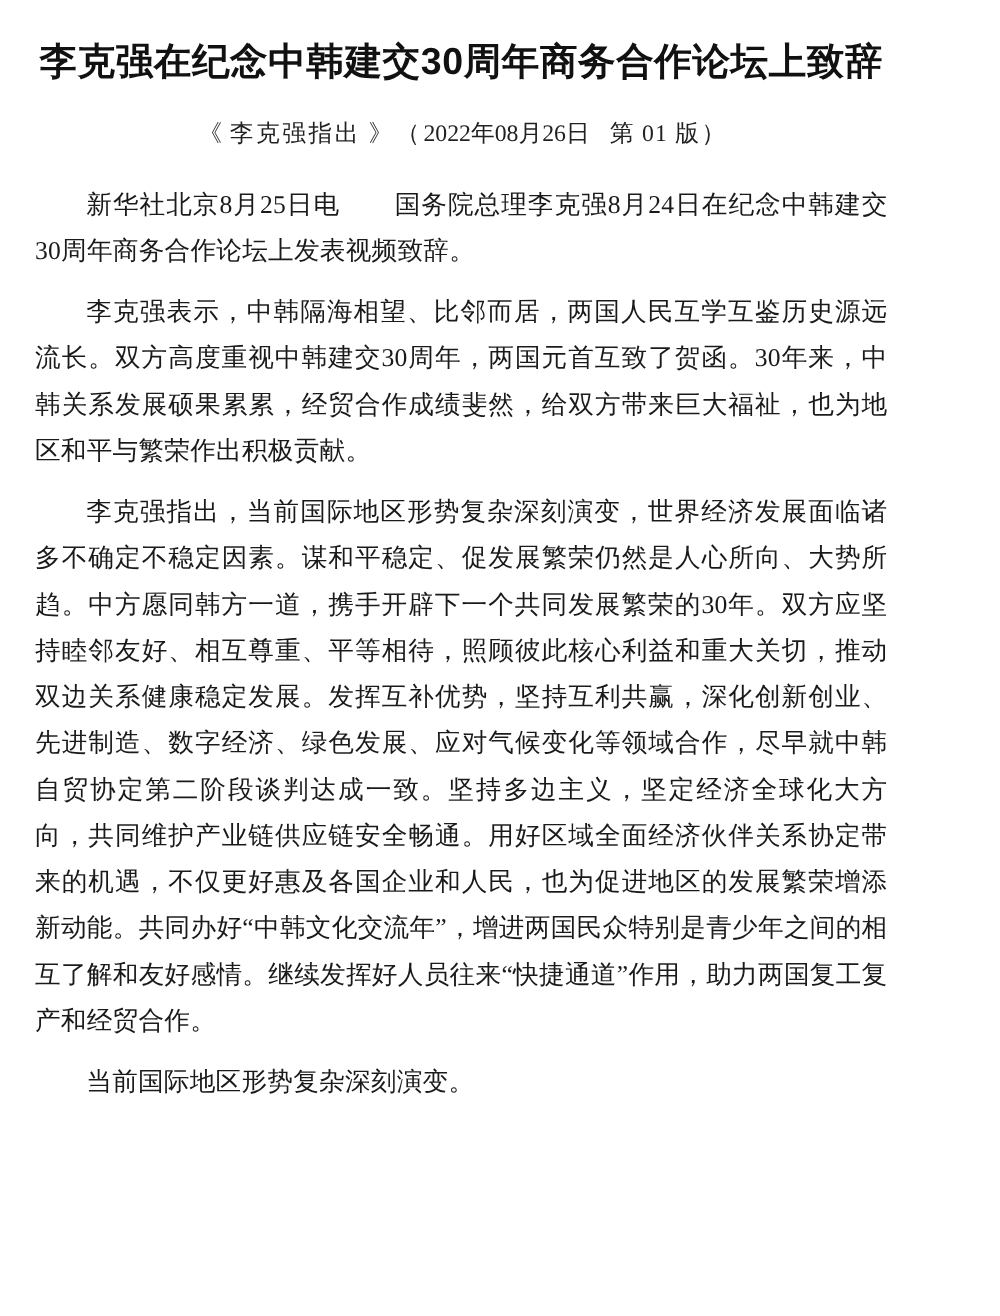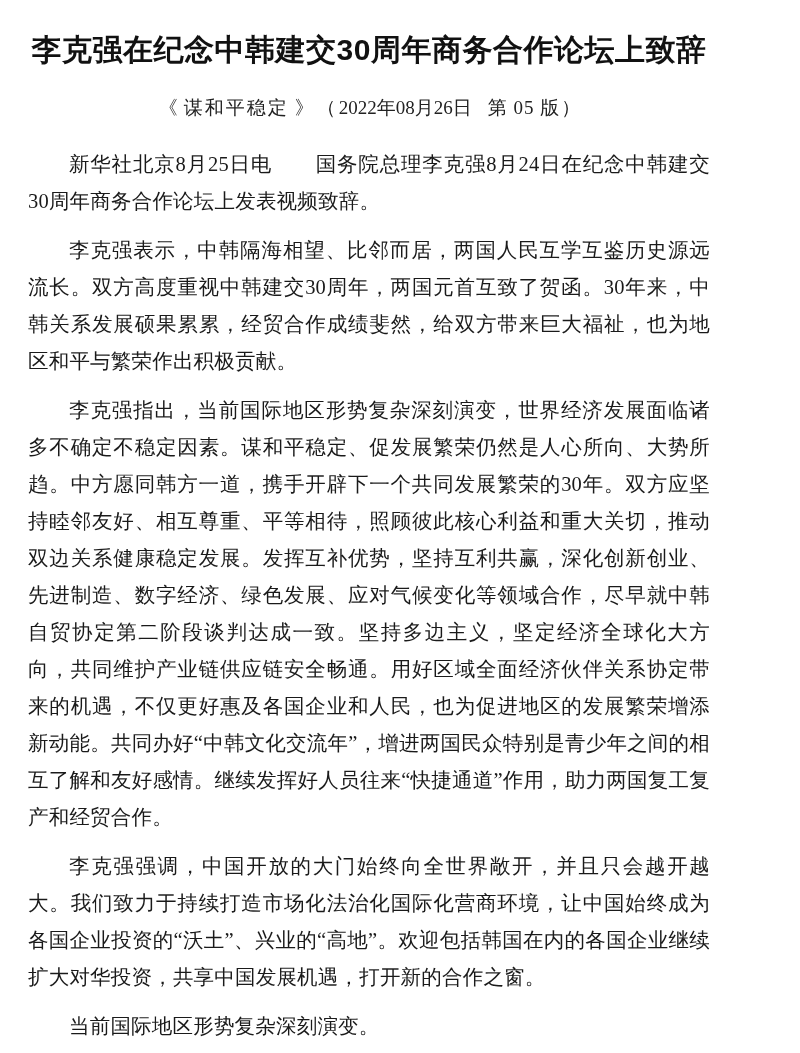--- a/index.html
+++ b/index.html
@@ -78,24 +78,23 @@
   }
 </style>
 </head>
 <body>
 
 <div class="page">
 
   <h1 class="article-title">李克强在纪念中韩建交30周年商务合作论坛上致辞</h1>
 
   <div class="source-line">
-    <span class="bracket">《</span><span class="paper-name">谋和平稳定</span><span class="bracket">》</span><span class="paren">（</span><span class="date">2022年08月26日</span><span class="edition">第 05 版</span><span class="paren">）</span>
+    <span class="bracket">《</span><span class="paper-name">李克强指出</span><span class="bracket">》</span><span class="paren">（</span><span class="date">2022年08月26日</span><span class="edition">第 01 版</span><span class="paren">）</span>
   </div>
 
   <div class="body-text">
     <p><span>新华社北京8月25日电</span><span class="gap"></span><span>国务院总理李克强8月24日在纪念中韩建交30周年商务合作论坛上发表视频致辞。</span></p>
     <p><span>李克强表示，中韩隔海相望、比邻而居，两国人民互学互鉴历史源远流长。双方高度重视中韩建交30周年，两国元首互致了贺函。30年来，中韩关系发展硕果累累，经贸合作成绩斐然，给双方带来巨大福祉，也为地区和平与繁荣作出积极贡献。</span></p>
     <p><span>李克强指出，当前国际地区形势复杂深刻演变，世界经济发展面临诸多不确定不稳定因素。谋和平稳定、促发展繁荣仍然是人心所向、大势所趋。中方愿同韩方一道，携手开辟下一个共同发展繁荣的30年。双方应坚持睦邻友好、相互尊重、平等相待，照顾彼此核心利益和重大关切，推动双边关系健康稳定发展。发挥互补优势，坚持互利共赢，深化创新创业、先进制造、数字经济、绿色发展、应对气候变化等领域合作，尽早就中韩自贸协定第二阶段谈判达成一致。坚持多边主义，坚定经济全球化大方向，共同维护产业链供应链安全畅通。用好区域全面经济伙伴关系协定带来的机遇，不仅更好惠及各国企业和人民，也为促进地区的发展繁荣增添新动能。共同办好“中韩文化交流年”，增进两国民众特别是青少年之间的相互了解和友好感情。继续发挥好人员往来“快捷通道”作用，助力两国复工复产和经贸合作。</span></p>
-    <p><span>李克强强调，中国开放的大门始终向全世界敞开，并且只会越开越大。我们致力于持续打造市场化法治化国际化营商环境，让中国始终成为各国企业投资的“沃土”、兴业的“高地”。欢迎包括韩国在内的各国企业继续扩大对华投资，共享中国发展机遇，打开新的合作之窗。</span></p>
     <p><span>当前国际地区形势复杂深刻演变。</span></p>
   </div>
 
 </div>
 
 </body></html>

